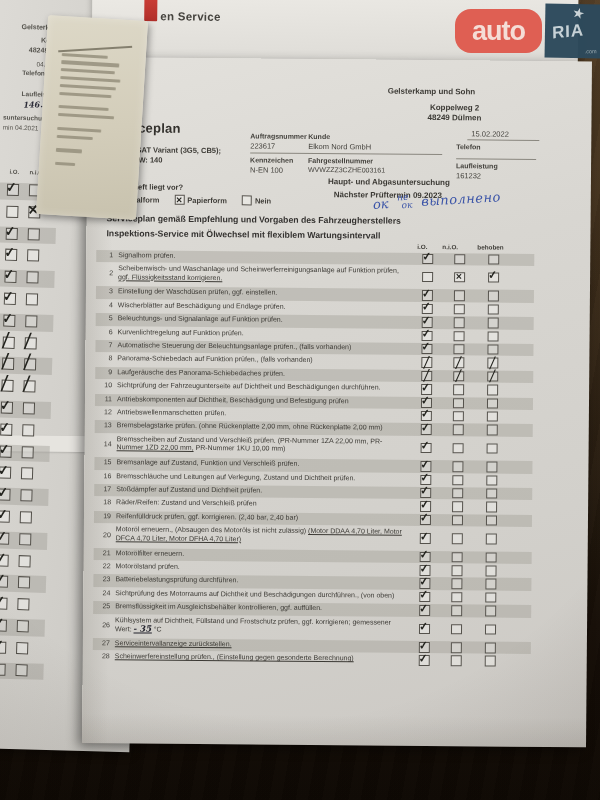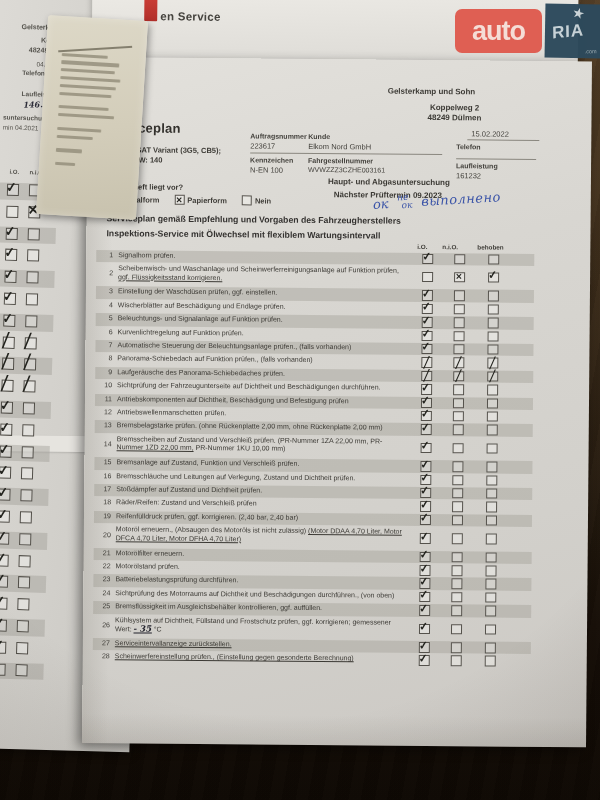--- a/index.html
+++ b/index.html
@@ -91,21 +91,21 @@
     background:linear-gradient(172deg,#ddd8c7 0%,#d3cdba 55%,#c8c2ae 100%);
     box-shadow:2px 3px 7px rgba(0,0,0,.38), inset 0 0 10px rgba(255,255,255,.25);}
   .receipt .crease{position:absolute;left:12px;top:30px;width:74px;height:2px;
     background:#6f6a59;transform:rotate(-7deg);filter:blur(.5px);opacity:.8;}
   .stripe{height:3.2px;background:#96907d;border-radius:1px;margin:4.6px 0 0 16px;
     filter:blur(.35px);opacity:.85;}
   
   .overlay{position:absolute;inset:0;pointer-events:none;
     background:radial-gradient(125% 105% at 48% 32%, rgba(0,0,0,0) 55%, rgba(22,13,5,.28) 100%);}
   .watermark{position:absolute;left:0;top:0;width:600px;height:70px;}
-  .wm-auto{position:absolute;left:455px;top:9px;width:87px;height:44px;border-radius:7px;
+  .wm-auto{position:absolute;left:455px;top:9px;width:87px;height:44px;border-radius:16px;
     background:#df5a4e;opacity:.96;display:flex;align-items:center;justify-content:center;}
   .wm-auto span{color:#f6ddd6;font-size:27px;font-weight:bold;letter-spacing:-1px;}
   .wm-ria{position:absolute;left:545px;top:4px;width:56px;height:54px;background:#2d4a5c;
     opacity:.97;transform:rotate(1deg);}
   .wm-ria .star{position:absolute;left:27px;top:1px;color:#cdd6da;font-size:14px;transform:rotate(14deg);}
   .wm-ria .ria{position:absolute;left:7px;top:18px;color:#c7d2d7;font-size:17px;font-weight:bold;
     letter-spacing:1px;transform:rotate(-7deg) skewX(-5deg);}
   .wm-ria .com{position:absolute;right:4px;bottom:4px;color:#9fb0b8;font-size:5.5px;}
 </style>
 </head>

